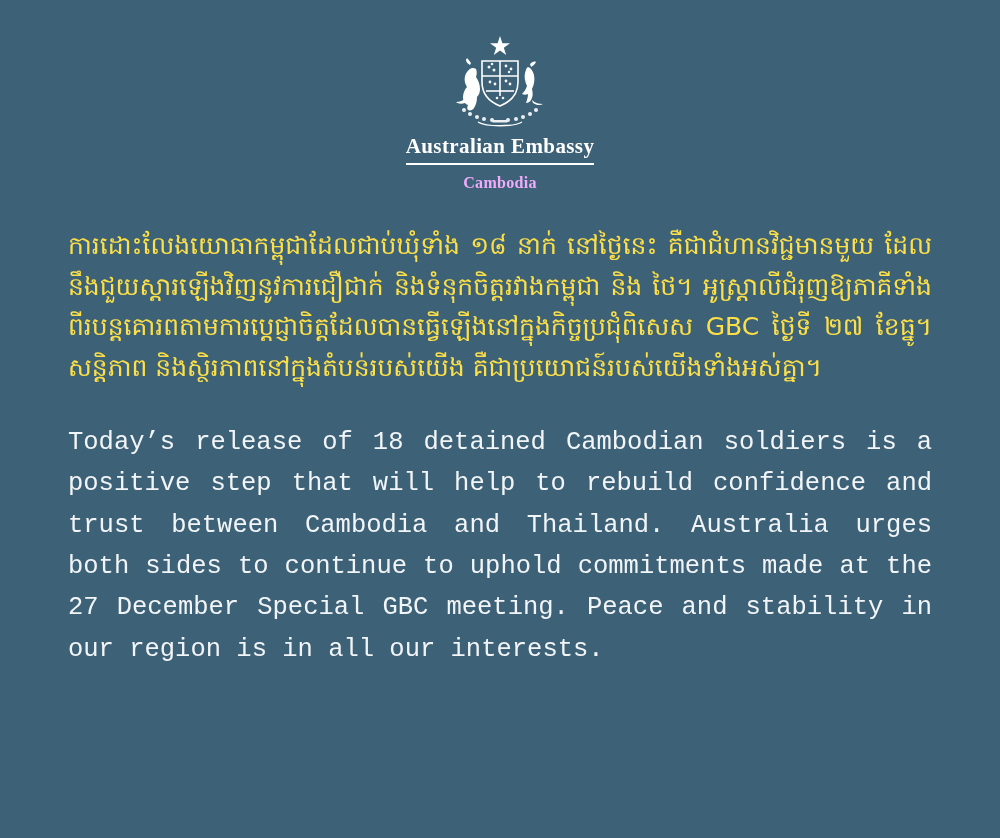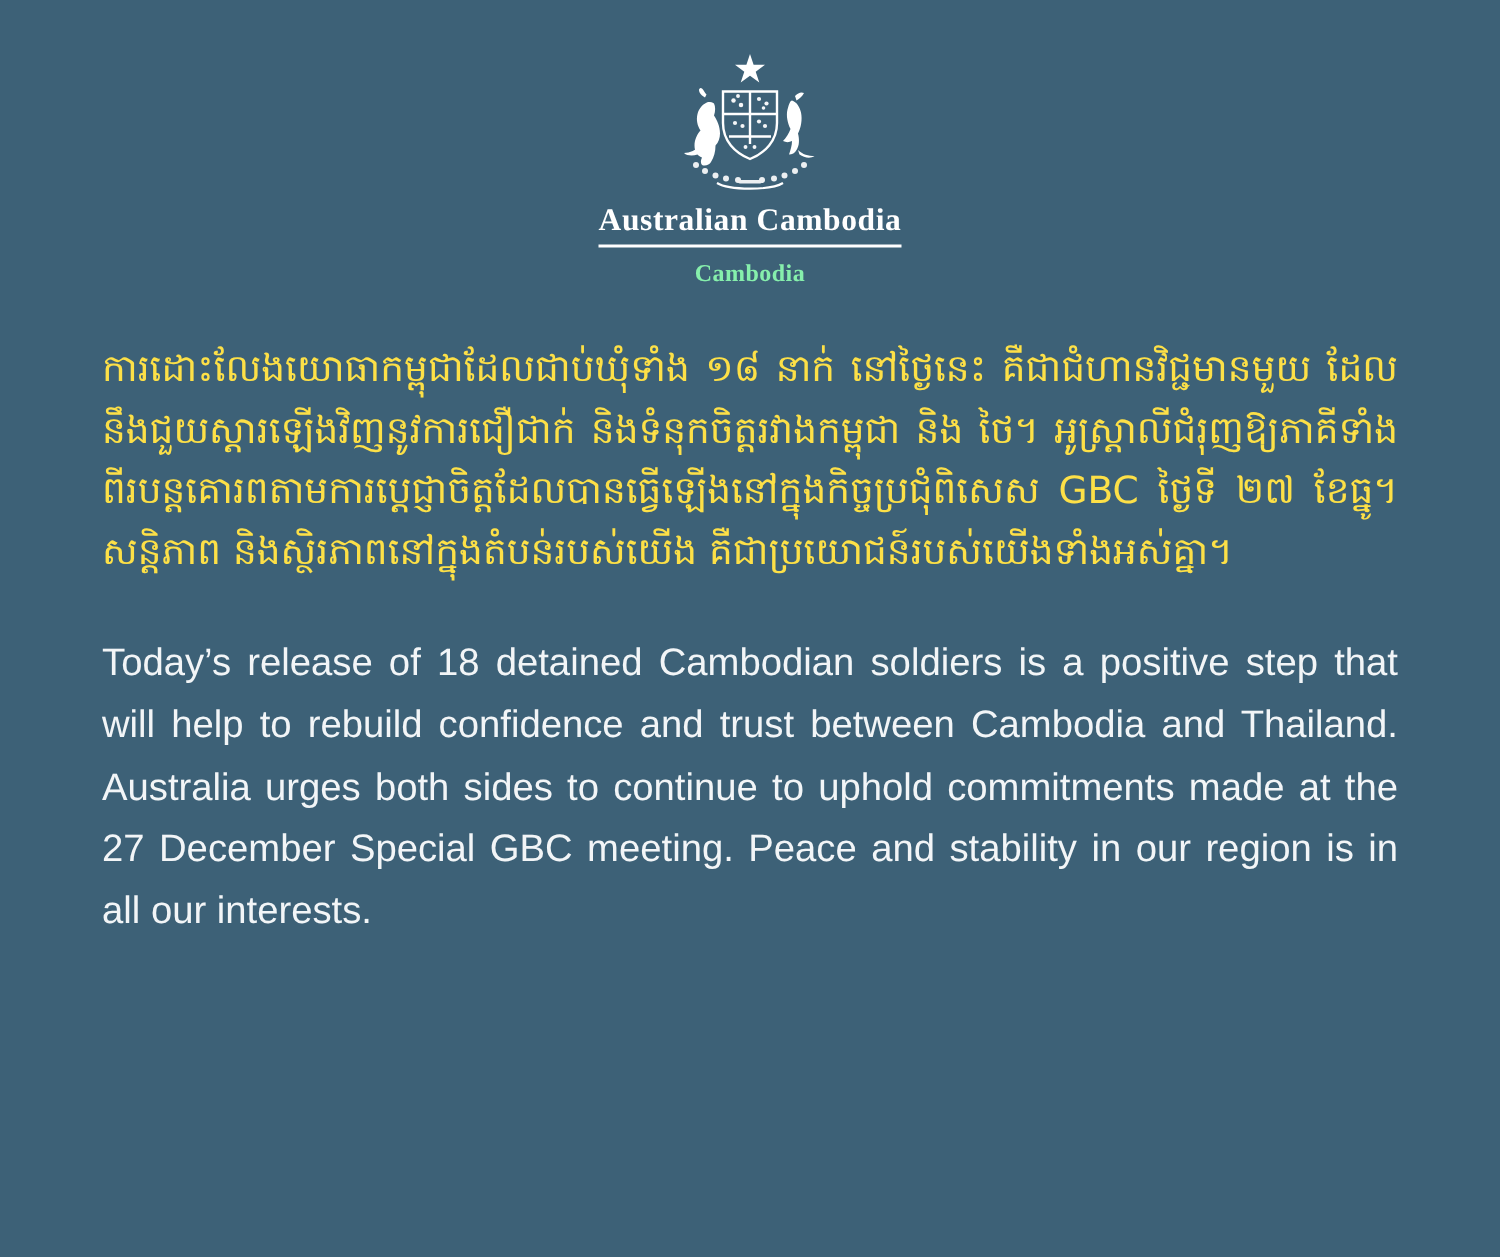--- a/index.html
+++ b/index.html
@@ -50,41 +50,41 @@
     margin-top: 4px;
     padding-bottom: 5px;
     border-bottom: 2px solid #ffffff;
     line-height: 1.15;
   }
   .org-sub {
     font-family: "Liberation Serif", serif;
     font-weight: bold;
     font-size: 16px;
     letter-spacing: 0.3px;
-    color: #86efac;
+    color: #f0abfc;
     margin-top: 9px;
   }
 
   
   .body-wrap {
     width: 100%;
     max-width: 866px;
   }
   .para-km {
     font-family: "DejaVu Sans", "Liberation Sans", sans-serif;
     font-size: 25px;
     line-height: 1.62;
     text-align: justify;
     text-justify: inter-word;
     color: #fde047;
     margin: 0 0 34px 0;
     font-weight: 400;
   }
   .para-en {
-    font-family: Liberation Sans, sans-serif;
+    font-family: Liberation Mono, monospace;
     font-size: 25.5px;
     line-height: 1.62;
     text-align: justify;
     text-justify: inter-word;
     color: #f2f5f7;
     margin: 0;
     font-weight: 400;
   }
   .para-en:last-child {
     text-align-last: left;
@@ -153,21 +153,21 @@
             <rect x="58" y="86" width="16" height="2.4" rx="1.2"></rect>
           </g>
 
           <g fill="none" stroke-width="1.4">
             <path d="M44 88 c8 5 36 5 44 0"></path>
           </g>
         </g>
       </svg>
     </span>
 
-    <div class="org-name">Australian Cambodia</div>
+    <div class="org-name">Australian Embassy</div>
     <div class="org-sub">Cambodia</div>
   </div>
 
   <div class="body-wrap">
     <p class="para-km">ការដោះលែងយោធាកម្ពុជាដែលជាប់ឃុំទាំង ១៨ នាក់ នៅថ្ងៃនេះ គឺជាជំហានវិជ្ជមានមួយ ដែលនឹងជួយស្តារឡើងវិញនូវការជឿជាក់ និងទំនុកចិត្តរវាងកម្ពុជា និង ថៃ។ អូស្ត្រាលីជំរុញឱ្យភាគីទាំងពីរបន្តគោរពតាមការប្តេជ្ញាចិត្តដែលបានធ្វើឡើងនៅក្នុងកិច្ចប្រជុំពិសេស GBC ថ្ងៃទី ២៧ ខែធ្នូ។ សន្តិភាព និងស្ថិរភាពនៅក្នុងតំបន់របស់យើង គឺជាប្រយោជន៍របស់យើងទាំងអស់គ្នា។</p>
     <p class="para-en">Today’s release of 18 detained Cambodian soldiers is a positive step that will help to rebuild confidence and trust between Cambodia and Thailand. Australia urges both sides to continue to uphold commitments made at the 27 December Special GBC meeting. Peace and stability in our region is in all our interests.</p>
   </div>
 
 </div>
 

